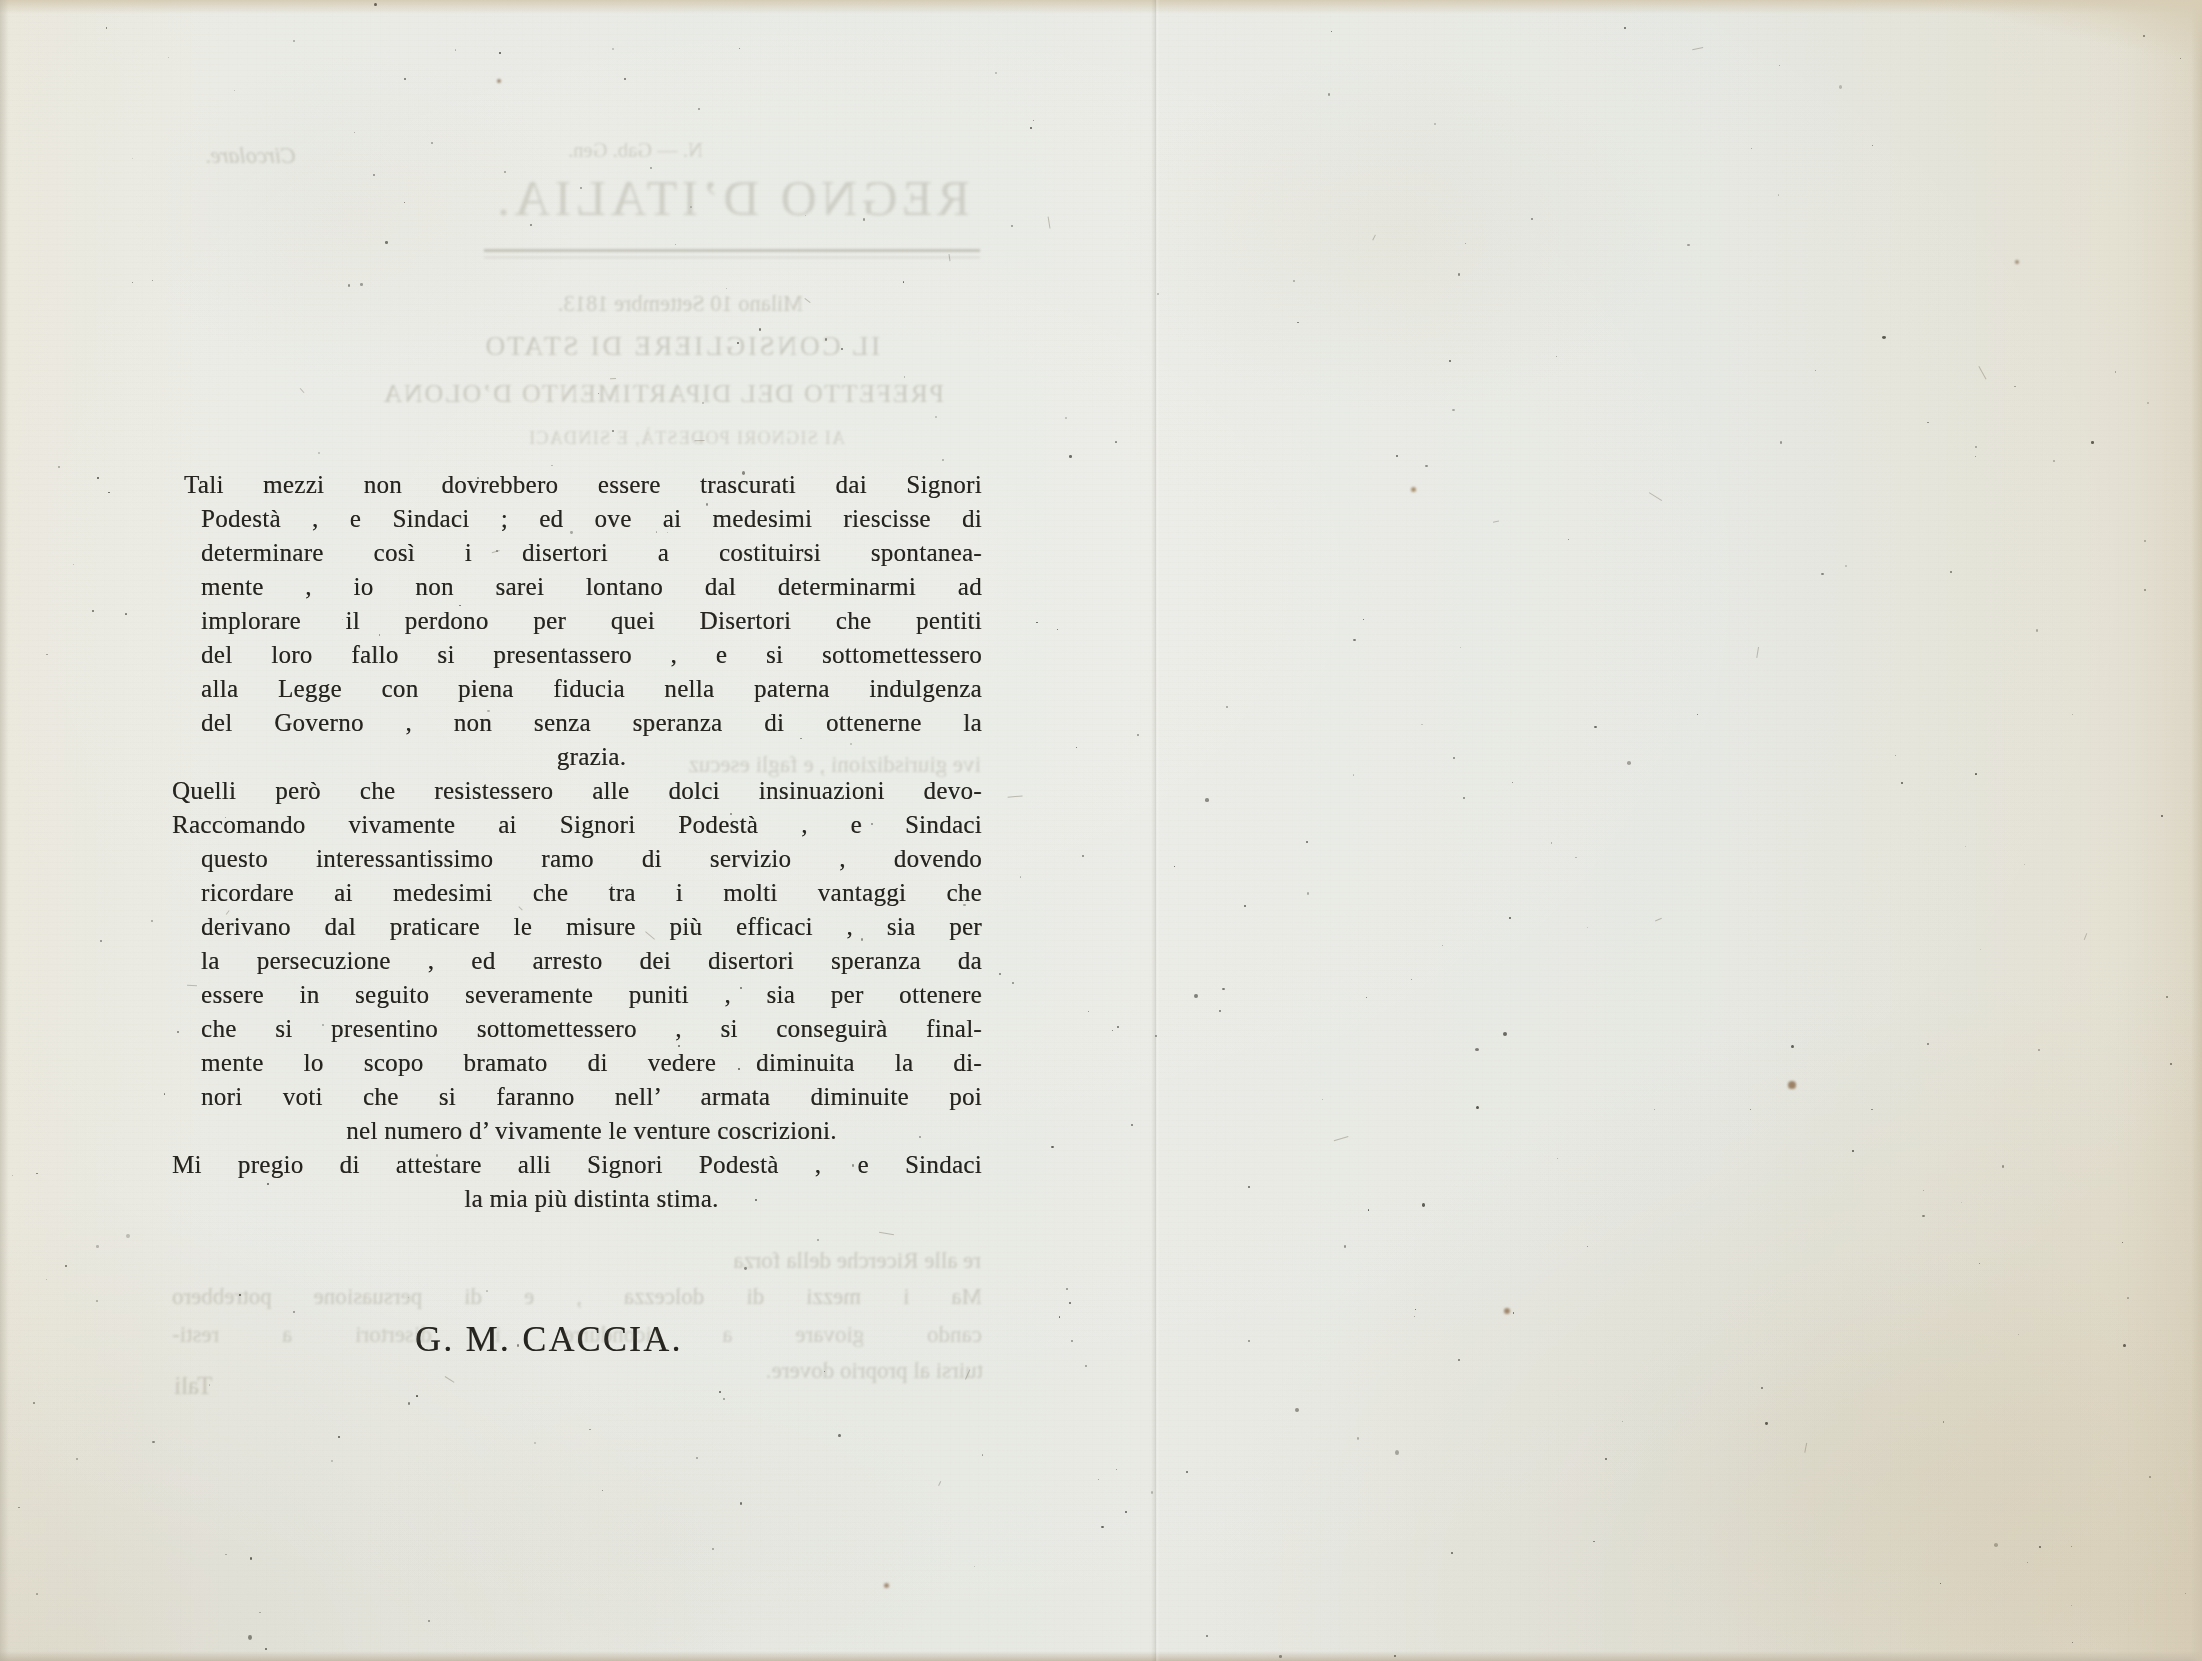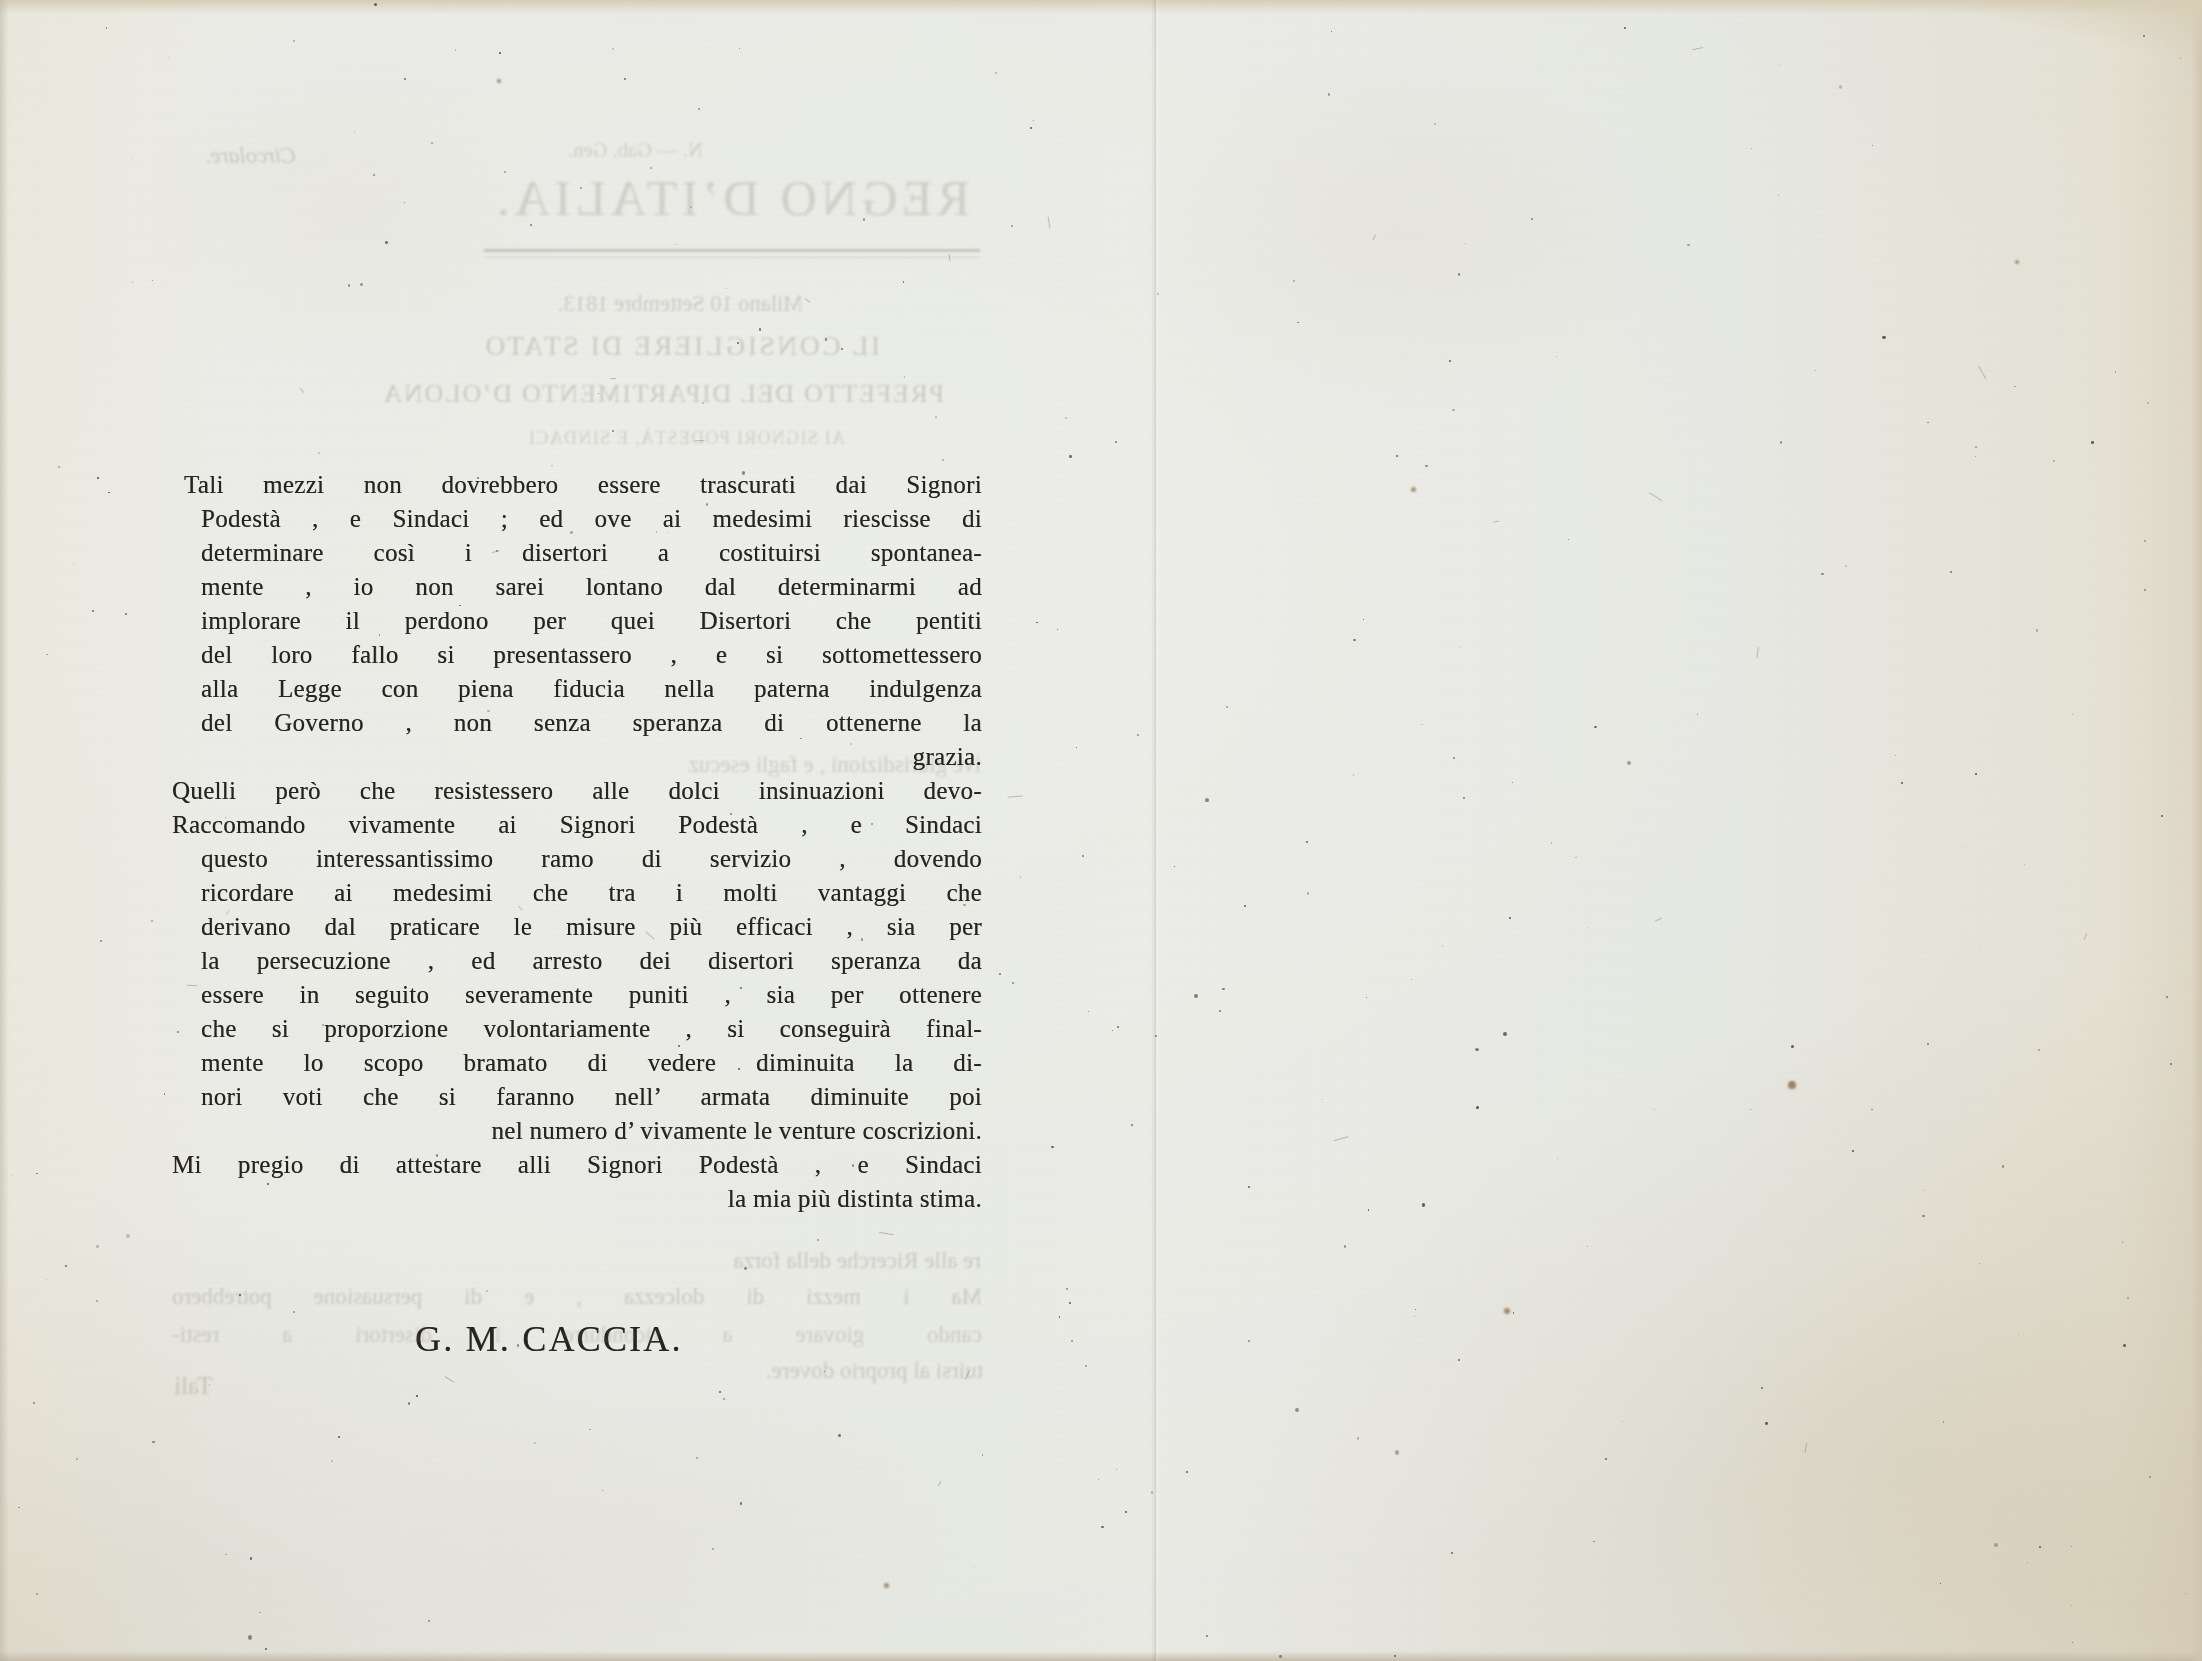--- a/index.html
+++ b/index.html
@@ -50,21 +50,21 @@
   
   .page-left{position:absolute;inset:0;}
   .text-block{
     position:absolute;left:172px;top:468px;width:810px;
     font-size:25px;line-height:34px;color:#26241f;
     letter-spacing:0.3px;
     text-shadow:0.3px 0.3px 0.5px rgba(38,36,31,0.55);
   }
   .line{white-space:normal;}
   .line.jl{text-align:justify;text-align-last:justify;}
-  .line.nj{text-align:right;}
+  .line.nj{text-align:center;}
   .line.cont{padding-left:29px;}
   .line.op{padding-left:12px;}
   .signature{
     position:absolute;left:415px;top:1318px;
     font-size:36px;letter-spacing:2.2px;color:#26241f;
     text-shadow:0.3px 0.3px 0.6px rgba(38,36,31,0.55);
   }
   
   .ghost{
     position:absolute;color:#7f7d6a;transform:scaleX(-1);
@@ -133,21 +133,21 @@
       <div class="line cont jl">alla Legge con piena fiducia nella paterna indulgenza</div>
       <div class="line cont jl">del Governo , non senza speranza di ottenerne la</div>
       <div class="line cont nj">grazia.</div>
       <div class="line first jl">Quelli però che resistessero alle dolci insinuazioni devo-</div>
       <div class="line first jl">Raccomando vivamente ai Signori Podestà , e Sindaci</div>
       <div class="line cont jl">questo interessantissimo ramo di servizio , dovendo</div>
       <div class="line cont jl">ricordare ai medesimi che tra i molti vantaggi che</div>
       <div class="line cont jl">derivano dal praticare le misure più efficaci , sia per</div>
       <div class="line cont jl">la persecuzione , ed arresto dei disertori speranza da</div>
       <div class="line cont jl">essere in seguito severamente puniti , sia per ottenere</div>
-      <div class="line cont jl">che si proporzione volontariamente , si conseguirà final-</div>
+      <div class="line cont jl">che si presentino sottomettessero , si conseguirà final-</div>
       <div class="line cont jl">mente lo scopo bramato di vedere diminuita la di-</div>
       <div class="line cont jl">nori voti che si faranno nell’ armata diminuite poi</div>
       <div class="line cont nj">nel numero d’ vivamente le venture coscrizioni.</div>
       <div class="line first jl">Mi pregio di attestare alli Signori Podestà , e Sindaci</div>
       <div class="line cont nj">la mia più distinta stima.</div>
     </div>
 
     <div class="signature">G. M. CACCIA.</div>
 
     <div class="ghost gh-b1">re alle Ricerche della forza</div>

